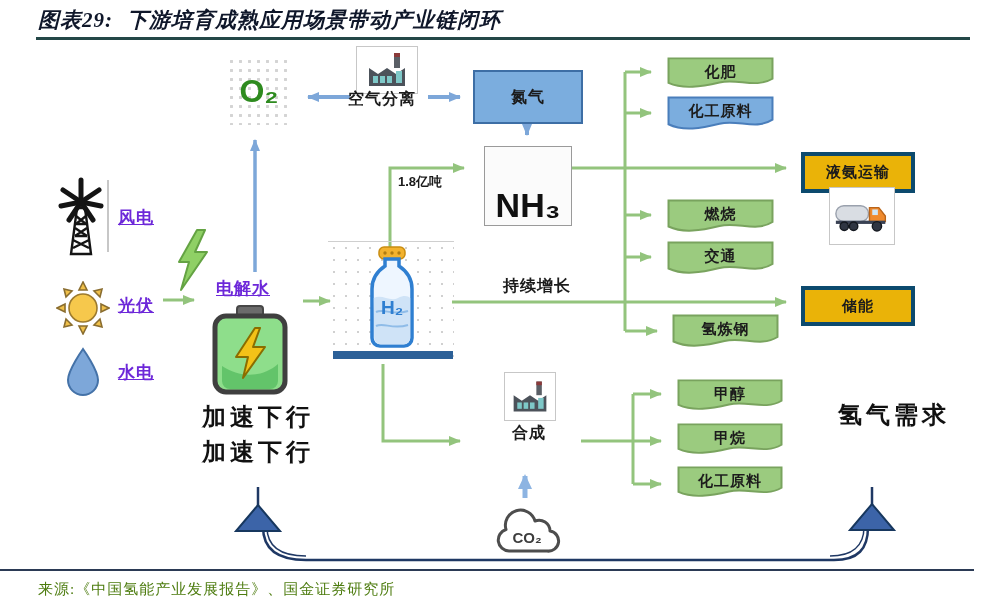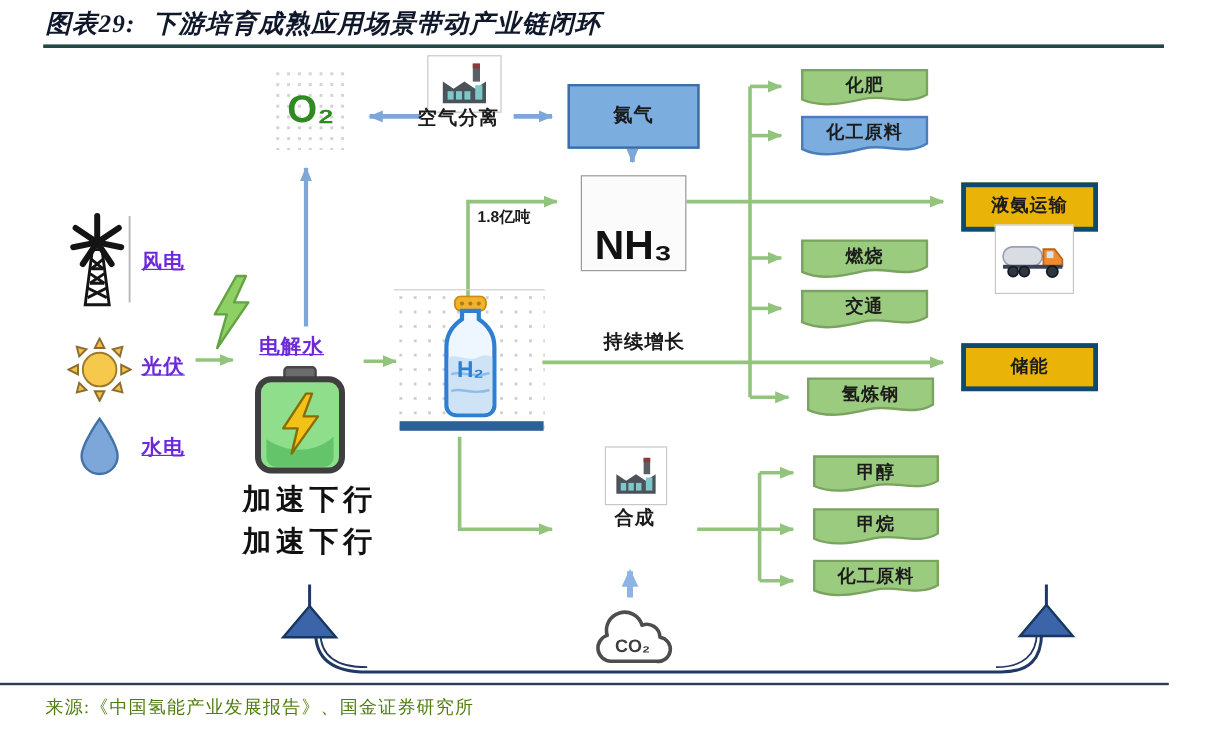--- a/index.html
+++ b/index.html
@@ -304,20 +304,21 @@
       <path class="g-shape" d="M1.5,1.5 H104.5 V23 C88,33.5 70,22.5 52,27 C34,31.5 16,34.5 1.5,27.5 Z"></path>
       </svg>
     <span class="lbl">化工原料</span>
   </div>
 
   <div class="abs caption" style="left:186px;top:400px;width:144px;z-index:2">
     <div>加速下行</div>
     <div>加速下行</div>
   </div>
   <div class="abs caption" style="left:814px;top:398px;width:160px;z-index:2">
+    <div>氢气需求</div>
   </div>
 
   <div class="abs foot-rule" style="z-index:2"></div>
   <div class="abs" style="left:38px;top:580px;z-index:2">
     <span class="source">来源:《中国氢能产业发展报告》、国金证券研究所</span>
   </div>
 
 </div>
 
 </body></html>

